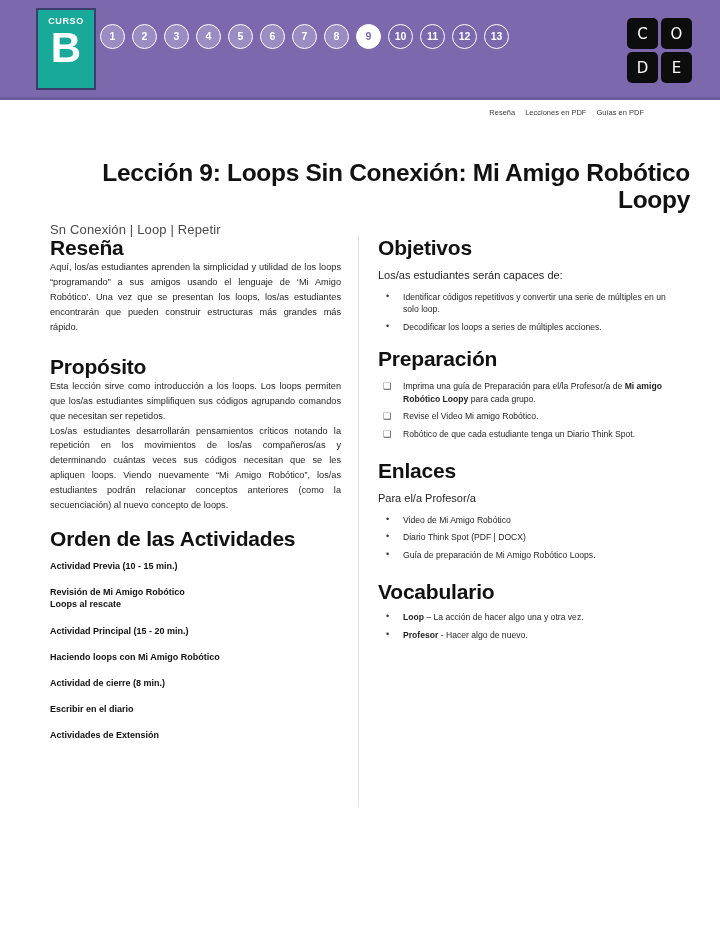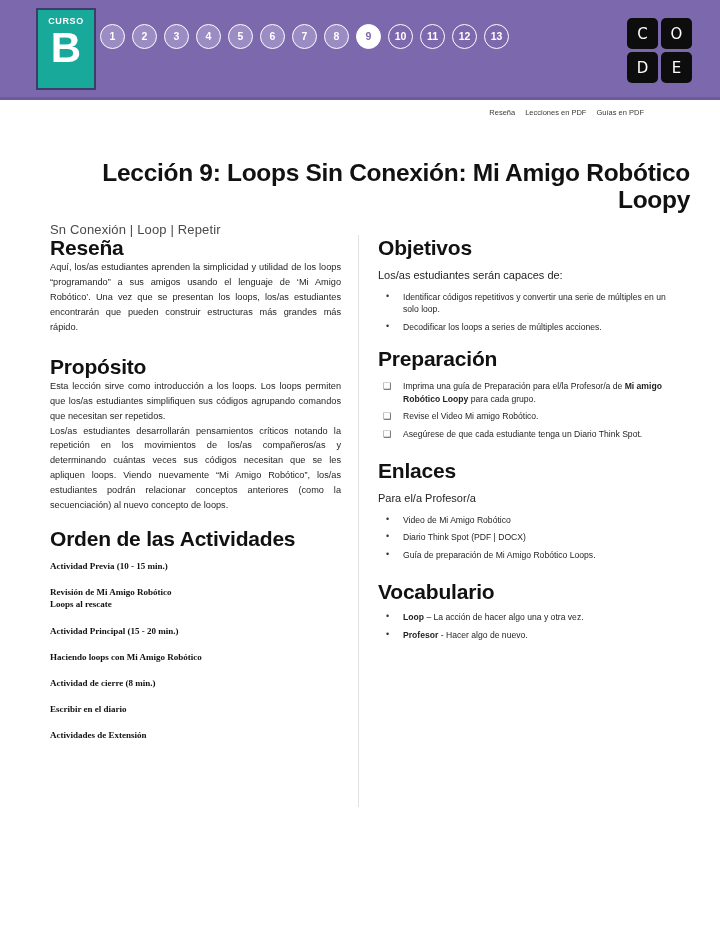--- a/index.html
+++ b/index.html
@@ -123,21 +123,21 @@
     font-size: 8.6px; line-height: 1.45; color: #1f1f1f;
     margin-bottom: 5px;
   }
   ul.checks li::before {
     content: "\2751"; position: absolute; left: 5px; top: 0px;
     font-size: 9px; color: #555;
     font-family: "DejaVu Sans", sans-serif;
   }
   b, .bold { font-weight: bold; }
 
-  .activity-list { margin-top: 9px; font-family: Liberation Serif, serif; }
+  .activity-list { margin-top: 9px; }
   .activity-list .item {
     font-size: 9px; font-weight: bold; color: #111;
     line-height: 1.35; margin-bottom: 14px;
   }
   .spacer-lg { height: 20px; }
   .spacer-md { height: 14px; }
   .spacer-sm { height: 9px; }
 </style>
 </head>
 <body>
@@ -216,21 +216,21 @@
   <ul class="bullets">
       <li>Identificar códigos repetitivos y convertir una serie de múltiples en un solo loop.</li>
       <li>Decodificar los loops a series de múltiples acciones.</li>
     </ul>
 
   <div class="spacer-sm"></div>
   <h2 class="sec">Preparación</h2>
   <ul class="checks">
       <li>Imprima una guía de Preparación para el/la Profesor/a de <b>Mi amigo Robótico Loopy</b> para cada grupo.</li>
       <li>Revise el Video Mi amigo Robótico.</li>
-      <li>Asegúrese de que cada estudiante tenga un Diario Think Spot.</li>
+      <li>Robótico de que cada estudiante tenga un Diario Think Spot.</li>
     </ul>
 
   <div class="spacer-md"></div>
   <h2 class="sec">Enlaces</h2>
   <p class="lead">Para el/a Profesor/a</p>
   <ul class="bullets">
       <li>Video de Mi Amigo Robótico</li>
       <li>Diario Think Spot (PDF | DOCX)</li>
       <li>Guía de preparación de Mi Amigo Robótico Loops.</li>
     </ul>

